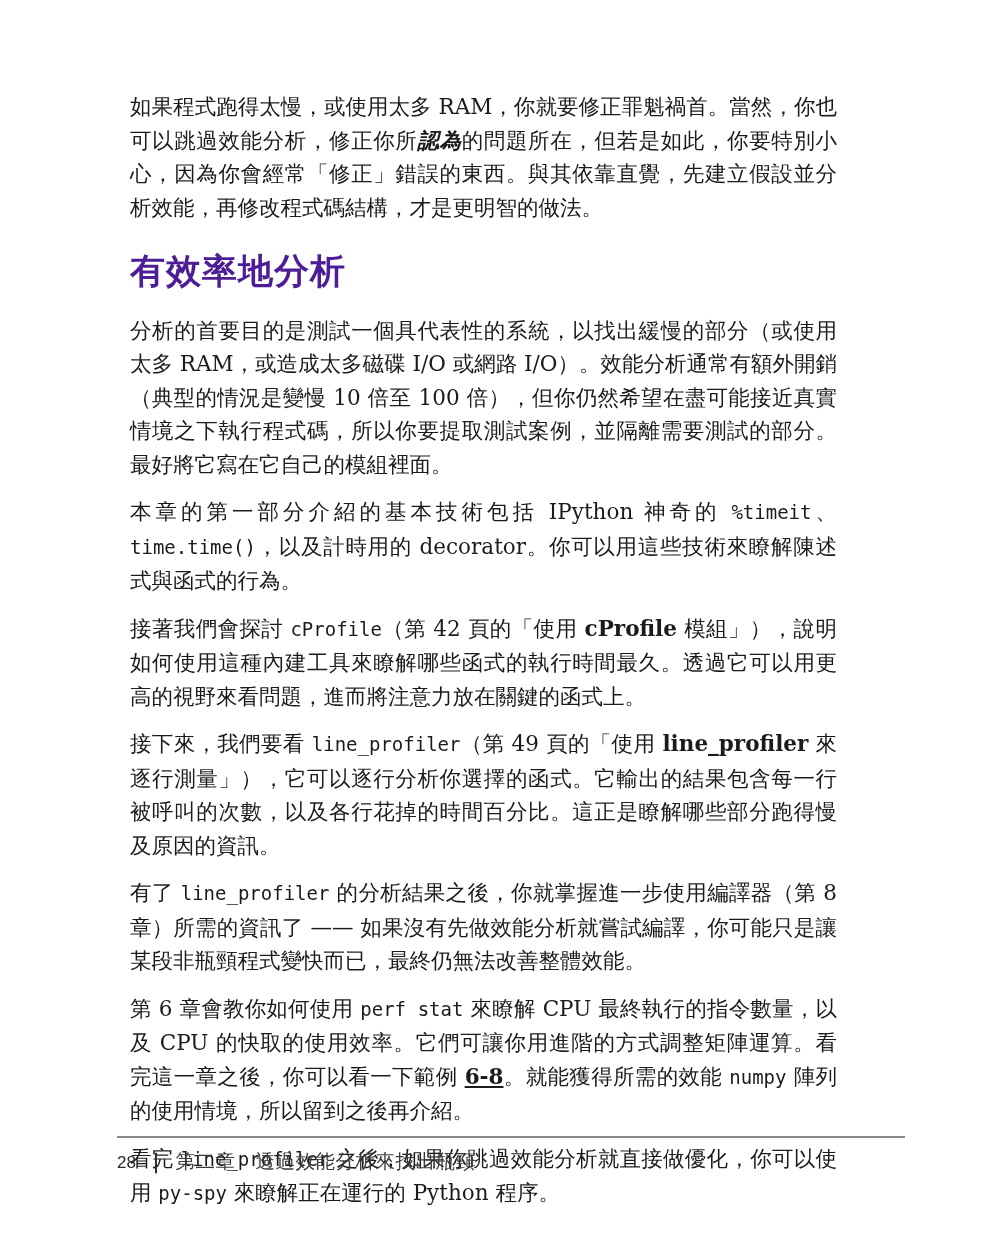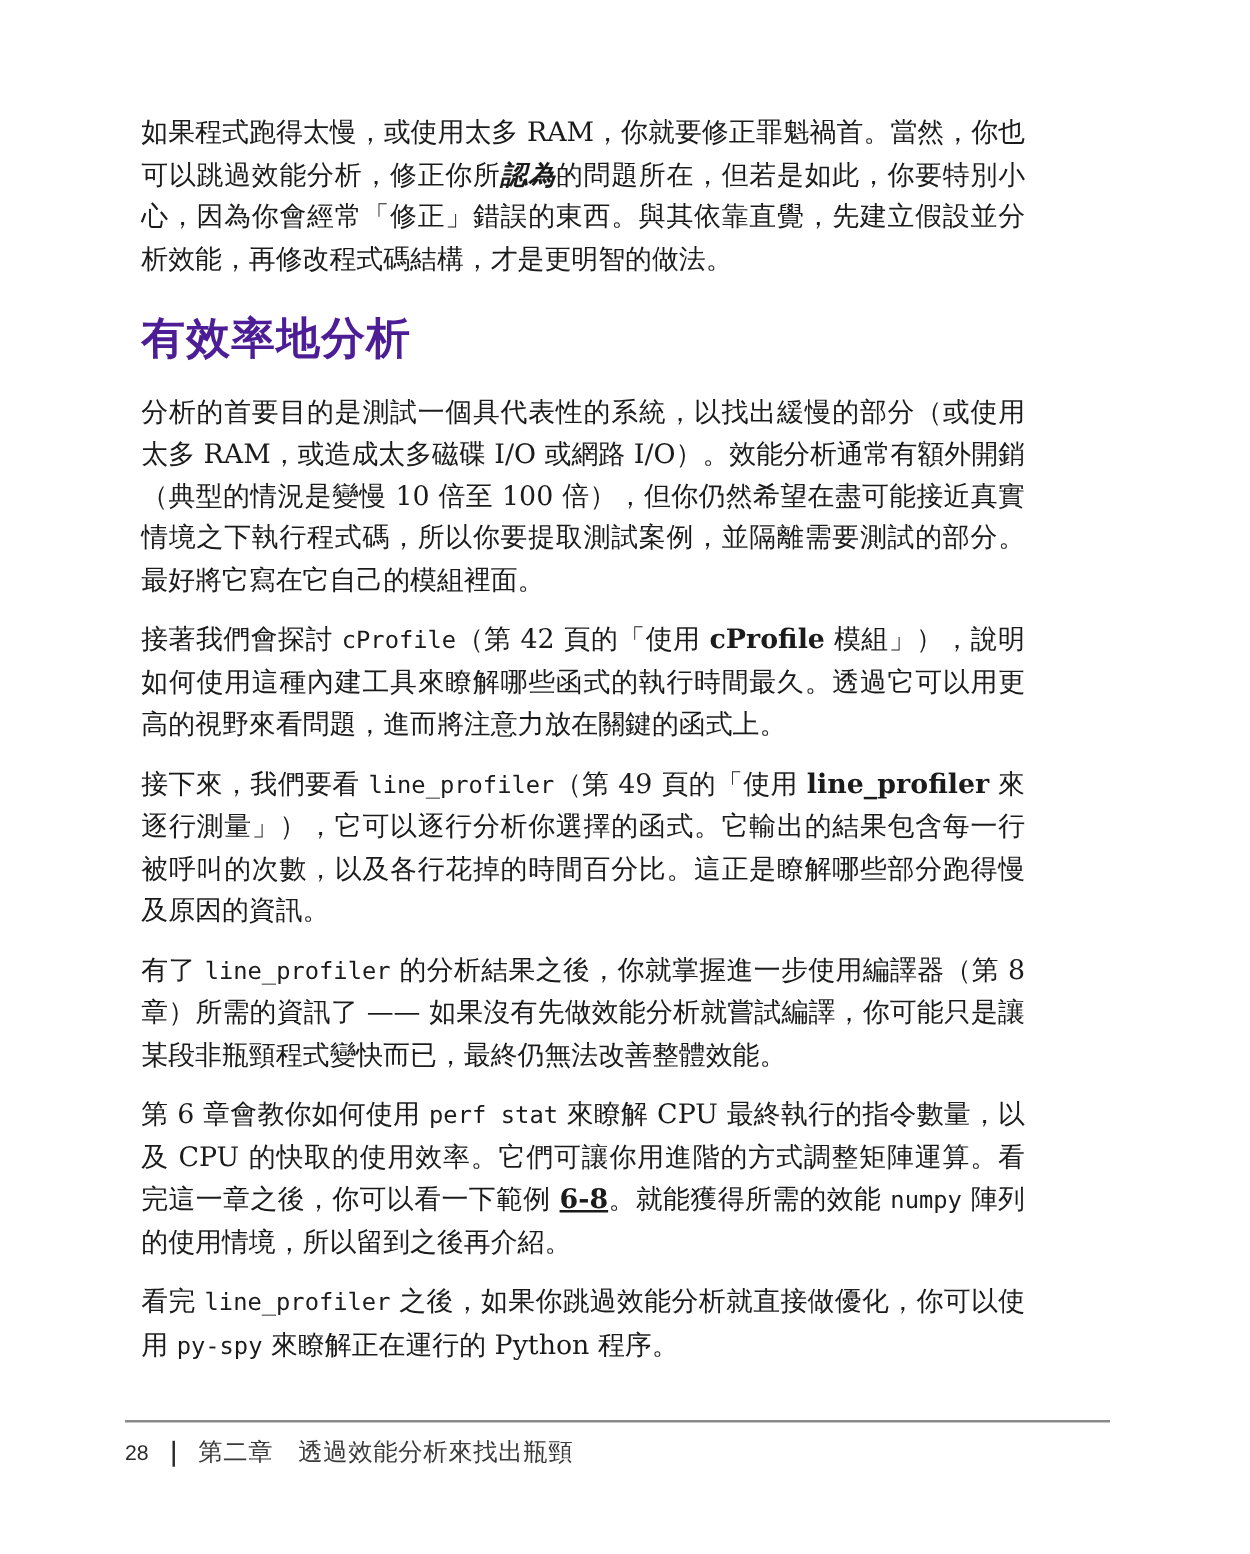--- a/index.html
+++ b/index.html
@@ -7,21 +7,21 @@
   body {
     width: 1000px;
     height: 1243px;
     position: relative;
     overflow: hidden;
     font-family: "DejaVu Serif", "Liberation Serif", serif;
     color: #1b1b1b;
   }
   .page {
     position: absolute;
-    top: 0; left: 0;
+    top: 0; left: 17px;
     width: 932px;
     height: 1243px;
     padding: 90px 112px 4px 113px;
   }
   .body-paragraph {
     font-size: 21.5px;
     line-height: 33.5px;
     text-align: justify;
     margin: 0 0 14px 0;
     color: #1b1b1b;
@@ -81,20 +81,21 @@
   }
 </style>
 </head>
 <body>
 
 <div class="page">
   <div>
       <p class="body-paragraph"><span class="seg plain">如果程式跑得太慢，或使用太多 RAM，你就要修正罪魁禍首。當然，你也可以跳過效能分析，修正你所</span><span class="seg em">認為</span><span class="seg plain">的問題所在，但若是如此，你要特別小心，因為你會經常「修正」錯誤的東西。與其依靠直覺，先建立假設並分析效能，再修改程式碼結構，才是更明智的做法。</span></p>
       <h1 class="section-heading">有效率地分析</h1>
       <p class="body-paragraph"><span class="seg plain">分析的首要目的是測試一個具代表性的系統，以找出緩慢的部分（或使用太多 RAM，或造成太多磁碟 I/O 或網路 I/O）。效能分析通常有額外開銷（典型的情況是變慢 10 倍至 100 倍），但你仍然希望在盡可能接近真實情境之下執行程式碼，所以你要提取測試案例，並隔離需要測試的部分。最好將它寫在它自己的模組裡面。</span></p>
+      <p class="body-paragraph"><span class="seg plain">本章的第一部分介紹的基本技術包括 IPython 神奇的 </span><span class="seg code">%timeit</span><span class="seg plain">、</span><span class="seg code">time.time()</span><span class="seg plain">，以及計時用的 decorator。你可以用這些技術來瞭解陳述式與函式的行為。</span></p>
       <p class="body-paragraph"><span class="seg plain">接著我們會探討 </span><span class="seg code">cProfile</span><span class="seg plain">（第 42 頁的「使用 </span><span class="seg codebold">cProfile</span><span class="seg plain"> 模組」），說明如何使用這種內建工具來瞭解哪些函式的執行時間最久。透過它可以用更高的視野來看問題，進而將注意力放在關鍵的函式上。</span></p>
       <p class="body-paragraph"><span class="seg plain">接下來，我們要看 </span><span class="seg code">line_profiler</span><span class="seg plain">（第 49 頁的「使用 </span><span class="seg codebold">line_profiler</span><span class="seg plain"> 來逐行測量」），它可以逐行分析你選擇的函式。它輸出的結果包含每一行被呼叫的次數，以及各行花掉的時間百分比。這正是瞭解哪些部分跑得慢及原因的資訊。</span></p>
       <p class="body-paragraph"><span class="seg plain">有了 </span><span class="seg code">line_profiler</span><span class="seg plain"> 的分析結果之後，你就掌握進一步使用編譯器（第 8 章）所需的資訊了 —— 如果沒有先做效能分析就嘗試編譯，你可能只是讓某段非瓶頸程式變快而已，最終仍無法改善整體效能。</span></p>
       <p class="body-paragraph"><span class="seg plain">第 6 章會教你如何使用 </span><span class="seg code">perf stat</span><span class="seg plain"> 來瞭解 CPU 最終執行的指令數量，以及 CPU 的快取的使用效率。它們可讓你用進階的方式調整矩陣運算。看完這一章之後，你可以看一下範例 </span><span class="seg bold">6-8</span><span class="seg plain">。就能獲得所需的效能 </span><span class="seg code">numpy</span><span class="seg plain"> 陣列的使用情境，所以留到之後再介紹。</span></p>
       <p class="body-paragraph"><span class="seg plain">看完 </span><span class="seg code">line_profiler</span><span class="seg plain"> 之後，如果你跳過效能分析就直接做優化，你可以使用 </span><span class="seg code">py-spy</span><span class="seg plain"> 來瞭解正在運行的 Python 程序。</span></p>
     </div>
 
   <div class="footer">
     <span class="page-number">28</span>
     <span class="separator">｜</span>

